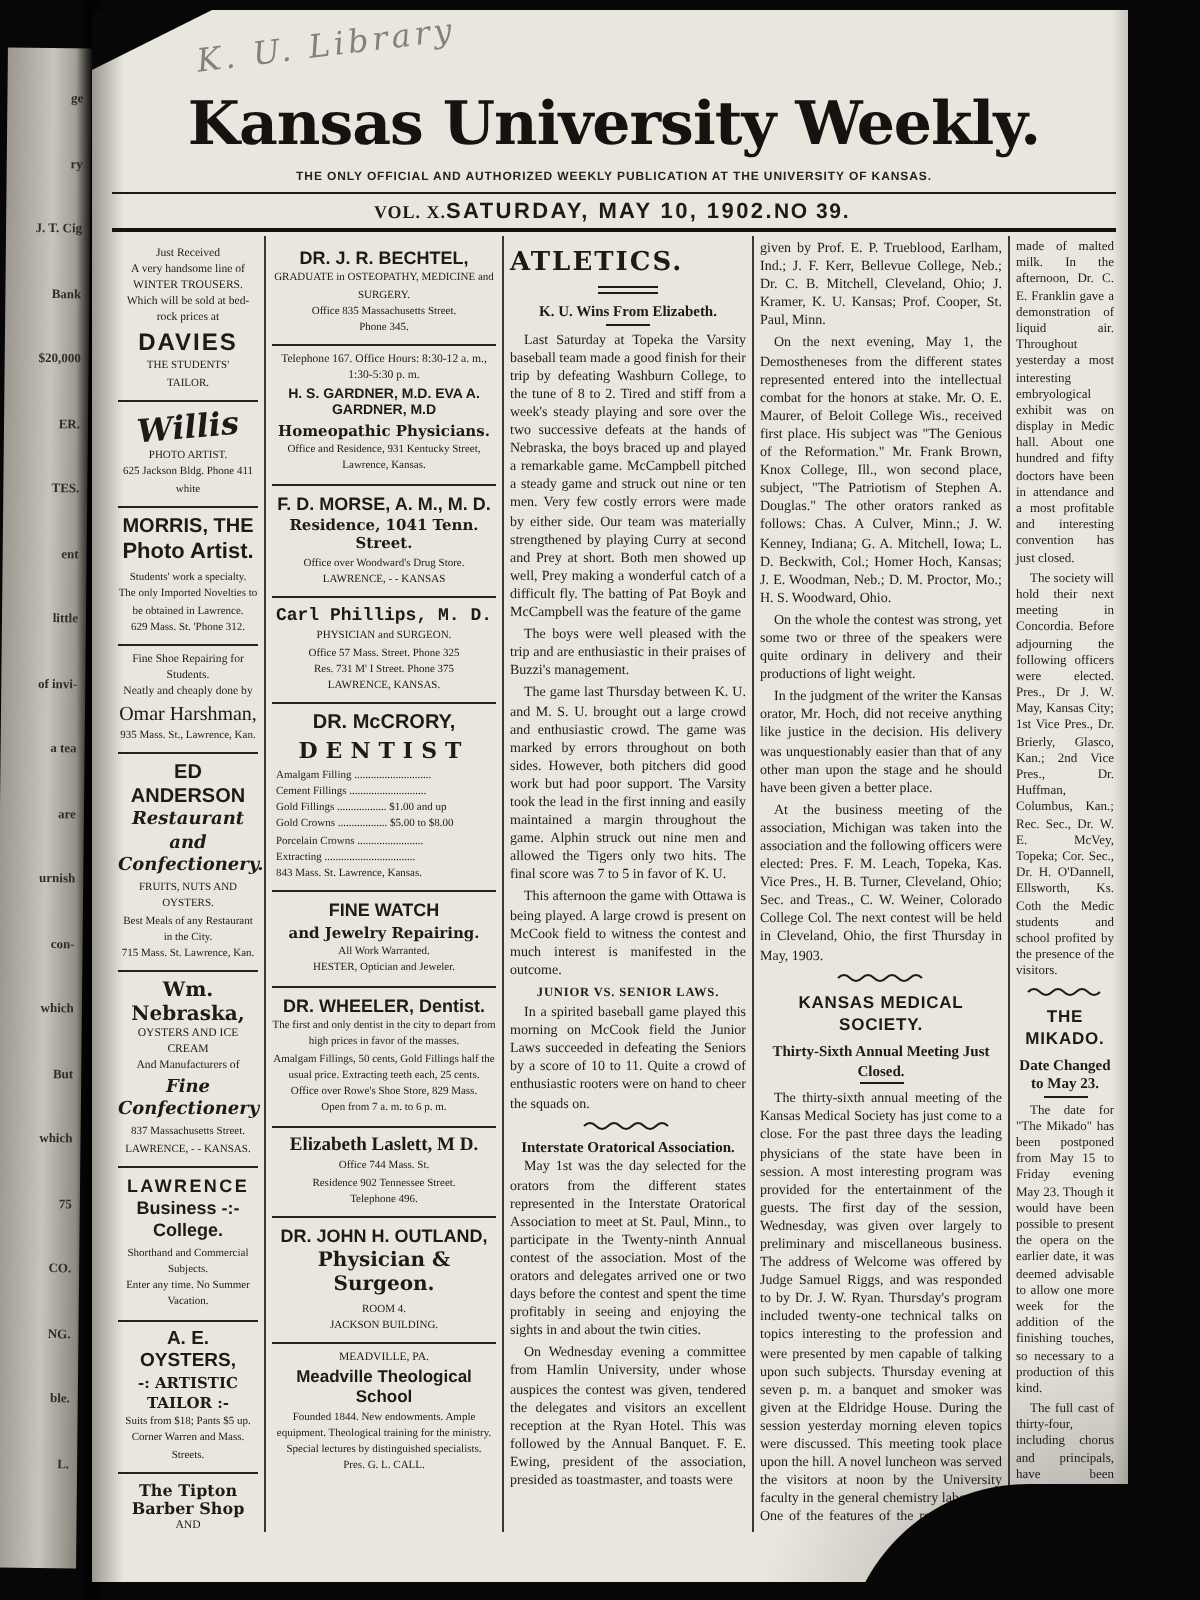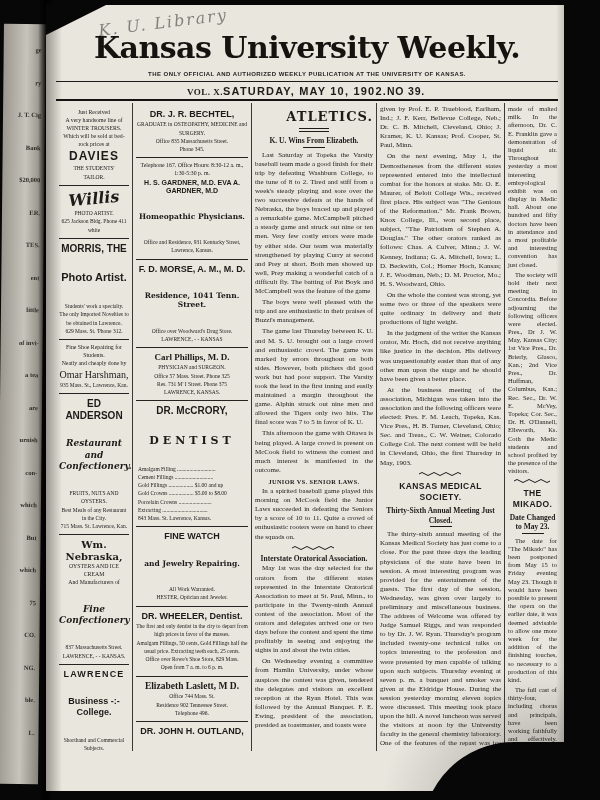--- a/index.html
+++ b/index.html
@@ -30,21 +30,21 @@
 
   
   .edge{position:absolute;right:0;top:0;width:36px;height:800px;background:#070707;z-index:5}
   .streaks{position:absolute;right:9px;top:3px;width:22px;height:774px;
     background:repeating-linear-gradient(90deg,#5a564d 0 1px,#12100e 1px 4px);
     transform:rotate(.4deg);border-radius:6px 2px 2px 6px}
   .corner-br{position:absolute;right:28px;bottom:-34px;width:150px;height:92px;background:#070707;
     border-top-left-radius:130px;z-index:6}
 
   
-  .masthead{padding-top:25px;text-align:center}
+  .masthead{padding-top:40px;text-align:center}
   .mh-title{font-family:"DejaVu Serif",serif;font-weight:bold;font-size:30px;
     letter-spacing:-.5px;white-space:nowrap;color:#14130f}
   .mh-sub{font-family:"Liberation Sans",sans-serif;font-size:6px;font-weight:bold;
     letter-spacing:.45px;margin-top:6px;color:#24231f}
   .mh-rule1{border-top:1px solid #1c1b18;margin:4px 10px 0}
   .mh-row{display:flex;justify-content:center;align-items:baseline;
     padding:3px 16px 2px 14px;font-weight:bold}
   .mh-vol{font-size:9px;letter-spacing:.5px}
   .mh-date{font-family:"Liberation Sans",sans-serif;font-size:11px;letter-spacing:1.2px}
   .mh-no{font-family:"Liberation Sans",sans-serif;font-size:10.5px;letter-spacing:.8px}
@@ -58,50 +58,50 @@
   .c3{width:118px;font-size:7px;line-height:1.3}
   .c4{width:121px;font-size:7px;line-height:1.3}
   .c5{flex:1;font-size:6.5px;line-height:1.26}
 
   
   .ad{border-bottom:1px solid #24231f;padding:3px 0 4px;text-align:center}
   .ad:last-child{border-bottom:none}
   .ad-pre{font-size:5.8px;line-height:1.4;white-space:pre-line}
   .ad-name{font-family:"Liberation Sans",sans-serif;font-size:9px;font-weight:bold;line-height:1.15;margin:1px 0}
   .ad-mid{font-size:5.8px;line-height:1.35;white-space:pre-line}
-  .ad-name2{font-family:"DejaVu Serif",serif;font-size:7.5px;font-weight:bold;line-height:1.25;margin:17px 0}
+  .ad-name2{font-family:"DejaVu Serif",serif;font-size:7.5px;font-weight:bold;line-height:1.25;margin:1px 0}
   .ad-post{font-size:5.5px;line-height:1.5;white-space:pre-line;margin-top:1px}
   [data-bind]:empty{display:none}
 
   .davies .ad-name{font-size:12px;letter-spacing:1px}
   .willis .ad-name{font-family:"DejaVu Serif",serif;font-style:italic;font-size:16px;transform:rotate(-5deg)}
   .morris .ad-name{font-size:10px}
   .morris .ad-name2{font-family:"Liberation Sans",sans-serif;font-size:11px}
   .harshman .ad-name{font-family:"Liberation Serif",serif;font-weight:normal;font-size:10px}
   .anderson .ad-name{font-size:10px}
   .anderson .ad-name2{font-style:italic;font-size:9px}
   .wied .ad-name{font-family:"DejaVu Serif",serif;font-size:10px}
   .wied .ad-name2{font-style:italic;font-size:9px}
   .lbc .ad-name{font-size:9px;letter-spacing:1.2px}
   .lbc .ad-name2{font-family:"Liberation Sans",sans-serif;font-size:9px}
   .pro1 .ad-name{font-size:9.5px}
   .tipton .ad-name{font-family:"DejaVu Serif",serif;font-size:8px}
   .mccrory .ad-name{font-size:10px}
   .mccrory .ad-name2{font-size:11px;letter-spacing:4px}
   .mccrory .ad-post{text-align:left;padding-left:2px}
-  .phil .ad-name{font-family:Liberation Serif, serif;font-size:9px}
+  .phil .ad-name{font-family:Liberation Mono, monospace;font-size:9px}
   .las .ad-name{font-family:"Liberation Serif",serif;font-weight:bold;font-size:9.5px}
   .outland .ad-name2{font-size:10px}
   .mead .ad-name{font-size:8.5px}
   .gardner .ad-name{font-size:7px}
 
   
   .art-p{margin:0 0 2px;text-indent:7px;text-align:justify}
   .no-indent{text-indent:0}
-  .headline{font-family:"DejaVu Serif",serif;font-size:13px;font-weight:bold;text-align:right;
+  .headline{font-family:"DejaVu Serif",serif;font-size:13px;font-weight:bold;text-align:left;
     letter-spacing:1px;margin:4px 0 1px}
   .head-rule{width:30px;height:2px;border-top:1px solid #1c1b18;border-bottom:1px solid #1c1b18;margin:2px auto 4px}
   .subhead{font-size:7.5px;font-weight:bold;text-align:center;margin:3px 0 1px}
   .subrule{width:22px;border-top:1px solid #1c1b18;margin:1px auto 3px}
   .minihead{font-size:6.3px;font-weight:bold;text-align:center;letter-spacing:.4px;margin:3px 0 1px}
   .headline2{font-family:"Liberation Sans",sans-serif;font-size:8.5px;font-weight:bold;
     text-align:center;letter-spacing:.4px;margin:4px 0 1px}
   .squiggle{display:block;margin:3px auto}
 </style>
 </head>

